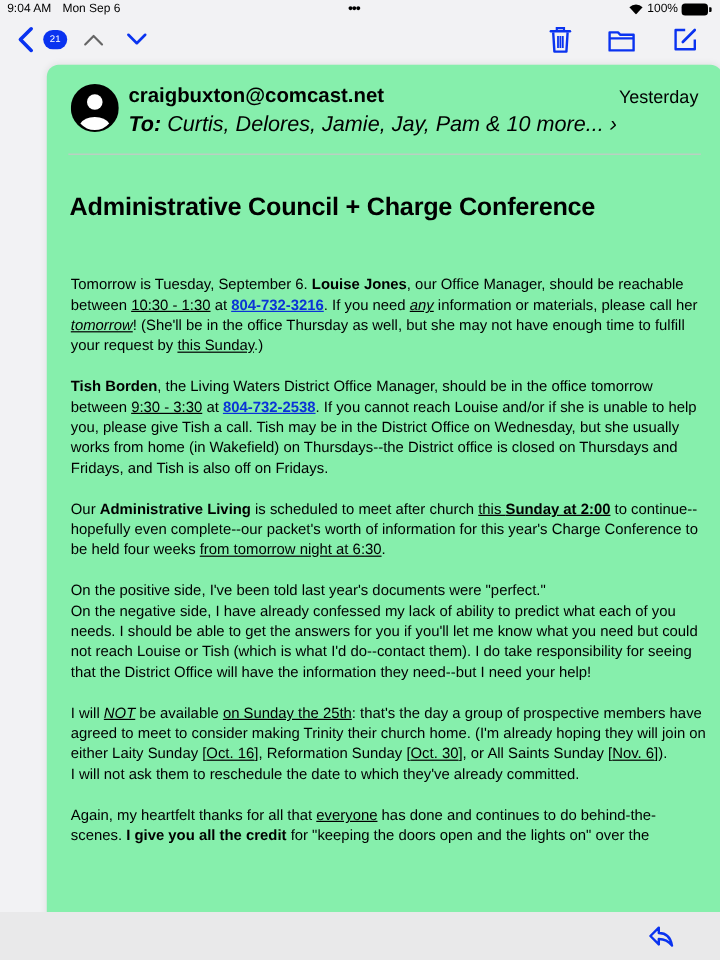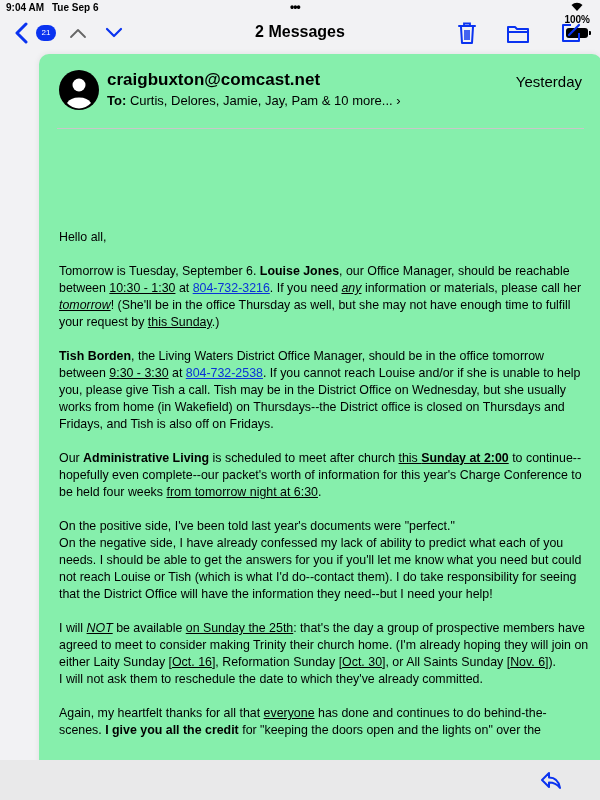--- a/index.html
+++ b/index.html
@@ -4,26 +4,26 @@
 <style>
   * { box-sizing: border-box; margin: 0; padding: 0; }
   html, body {
     width: 600px; height: 800px; overflow: hidden;
     background: #f2f2f4;
     font-family: "Liberation Sans", sans-serif;
     color: #000;
   }
   .status-bar {
     position: absolute; top: 0; left: 0; width: 600px; height: 16px;
-    font-size: 10px; font-weight: bold;
+    font-size: 10px; font-weight: normal;
   }
   .status-time { position: absolute; left: 6px; top: 2px; }
   .status-date { position: absolute; left: 52px; top: 2px; }
   .status-dots { position: absolute; left: 290px; top: 0px; font-size: 12px; letter-spacing: -1px; }
-  .status-right { position: absolute; right: 10px; top: 2px; display: flex; align-items: center; gap: 3px; flex-direction: column; }
+  .status-right { position: absolute; right: 10px; top: 2px; display: flex; align-items: center; gap: 3px; }
   .battery {
     width: 22px; height: 10px; border-radius: 3px; background: #000; position: relative;
   }
   .battery::after {
     content: ""; position: absolute; right: -3px; top: 3px; width: 2px; height: 4px; background: #000; border-radius: 0 1px 1px 0;
   }
 
   .nav-bar {
     position: absolute; top: 16px; left: 0; width: 480px; height: 36px;
   }
@@ -53,53 +53,53 @@
   .avatar {
     position: absolute; left: 20px; top: 16px; width: 40px; height: 40px;
   }
   .sender {
     position: absolute; left: 68px; top: 16px; font-size: 17px; font-weight: bold;
   }
   .date-label {
     position: absolute; right: 20px; top: 19px; font-size: 15px;
   }
   .recipients {
-    position: absolute; left: 68px; top: 39px; font-size: 13px; cursor: pointer;
+    position: absolute; left: 68px; top: 39px; font-size: 18px; cursor: pointer; font-style: italic;
   }
   .recipients b { font-weight: bold; }
   .divider {
     position: absolute; left: 18px; right: 18px; top: 74px; height: 1px; background: #c8c8c8;
   }
   .subject {
     position: absolute; left: 19px; top: 107px; font-size: 21px; font-weight: bold; letter-spacing: -0.2px;
   }
   .body {
     position: absolute; left: 20px; top: 175px; width: 530px;
     font-size: 12.4px; line-height: 17px;
   }
   .body p { margin-bottom: 17px; }
-  .body a { color: #0a33d6; font-weight: normal; text-decoration: underline; }
+  .body a { color: #0a33d6; font-weight: bold; text-decoration: underline; }
   .u { text-decoration: underline; }
   .b { font-weight: bold; }
   .i { font-style: italic; }
 
   .bottom-bar {
     position: absolute; left: 0; top: 760px; width: 600px; height: 40px;
     background: #e9e9ea;
   }
   .reply-icon {
     position: absolute; right: 38px; top: 10px; width: 22px; height: 20px; cursor: pointer;
   }
 </style>
 </head>
 <body>
 
 <div class="status-bar">
   <span class="status-time">9:04 AM</span>
-  <span class="status-date">Tue Sep 6</span>
+  <span class="status-date">Mon Sep 6</span>
   <span class="status-dots">•••</span>
   <span class="status-right">
     <svg width="12" height="9" viewBox="0 0 12 9">
       <path d="M6 9 L0.5 3 A8 8 0 0 1 11.5 3 Z" fill="#000"></path>
     </svg>
     <span>100%</span>
     <span class="battery"></span>
   </span>
 </div>
 
@@ -107,21 +107,20 @@
   <svg class="nav-back" viewBox="0 0 16 22">
     <path d="M12 2 L3 11 L12 20" fill="none" stroke="#0a33f0" stroke-width="3" stroke-linecap="round" stroke-linejoin="round"></path>
   </svg>
   <div class="nav-badge">21</div>
   <svg class="nav-up" viewBox="0 0 20 14">
     <path d="M3 11 L10 4 L17 11" fill="none" stroke="#666" stroke-width="1.8" stroke-linecap="round" stroke-linejoin="round"></path>
   </svg>
   <svg class="nav-down" viewBox="0 0 20 14">
     <path d="M3 3 L10 10 L17 3" fill="none" stroke="#0a33f0" stroke-width="2.2" stroke-linecap="round" stroke-linejoin="round"></path>
   </svg>
-  <div class="nav-title"><span>2 Messages</span></div>
   <svg class="nav-trash" viewBox="0 0 20 24">
     <path d="M2 5 H18" stroke="#0a33f0" stroke-width="2" stroke-linecap="round"></path>
     <path d="M7 5 V2.5 H13 V5" fill="none" stroke="#0a33f0" stroke-width="1.8"></path>
     <path d="M4 6 L5 22 H15 L16 6" fill="none" stroke="#0a33f0" stroke-width="2" stroke-linejoin="round"></path>
     <path d="M8 9 V19 M10 9 V19 M12 9 V19" stroke="#0a33f0" stroke-width="1.5"></path>
   </svg>
   <svg class="nav-folder" viewBox="0 0 24 20">
     <path d="M2 3 H9 L11 5 H22 V18 H2 Z" fill="none" stroke="#0a33f0" stroke-width="2" stroke-linejoin="round"></path>
     <path d="M2 8 H22" stroke="#0a33f0" stroke-width="2"></path>
   </svg>
@@ -138,23 +137,23 @@
     <path d="M8 33 A13 9 0 0 1 32 33 A16 16 0 0 1 8 33 Z" fill="#fff"></path>
   </svg>
   <div class="sender">craigbuxton@comcast.net</div>
   <div class="date-label">Yesterday</div>
   <div class="recipients">
     <b>To:</b>
     <span>Curtis, Delores, Jamie, Jay, Pam &amp; 10 more...</span>
     <span>›</span>
   </div>
   <div class="divider"></div>
+  <div class="subject">Administrative Council + Charge Conference</div>
 
   <div class="body">
-    <p>Hello all,</p>
 
     <p><span>Tomorrow is Tuesday, September 6.  </span><span class="b">Louise Jones</span><span>, our Office Manager, should be reachable between </span><span class="u">10:30 - 1:30</span><span> at </span><a>804-732-3216</a><span>.  If you need </span><span class="u i">any</span><span> information or materials, please call her </span><span class="u i">tomorrow</span><span>!  (She'll be in the office Thursday as well, but she may not have enough time to fulfill your request by </span><span class="u">this Sunday</span><span>.)</span></p>
 
     <p><span class="b">Tish Borden</span><span>, the Living Waters District Office Manager, should be in the office tomorrow between </span><span class="u">9:30 - 3:30</span><span> at </span><a>804-732-2538</a><span>.  If you cannot reach Louise and/or if she is unable to help you, please give Tish a call.  Tish may be in the District Office on Wednesday, but she usually works from home (in Wakefield) on Thursdays--the District office is closed on Thursdays and Fridays, and Tish is also off on Fridays.</span></p>
 
     <p><span>Our </span><span class="b">Administrative Living</span><span> is scheduled to meet after church </span><span class="u">this </span><span class="u b">Sunday at 2:00</span><span> to continue--hopefully even complete--our packet's worth of information for this year's Charge Conference to be held four weeks </span><span class="u">from tomorrow night at 6:30</span><span>.</span></p>
 
     <p><span>On the positive side, I've been told last year's documents were "perfect."</span><br><span>On the negative side, I have already confessed my lack of ability to predict what each of you needs.  I should be able to get the answers for you if you'll let me know what you need but could not reach Louise or Tish (which is what I'd do--contact them).  I do take responsibility for seeing that the District Office will have the information they need--but I need your help!</span></p>
 
 

